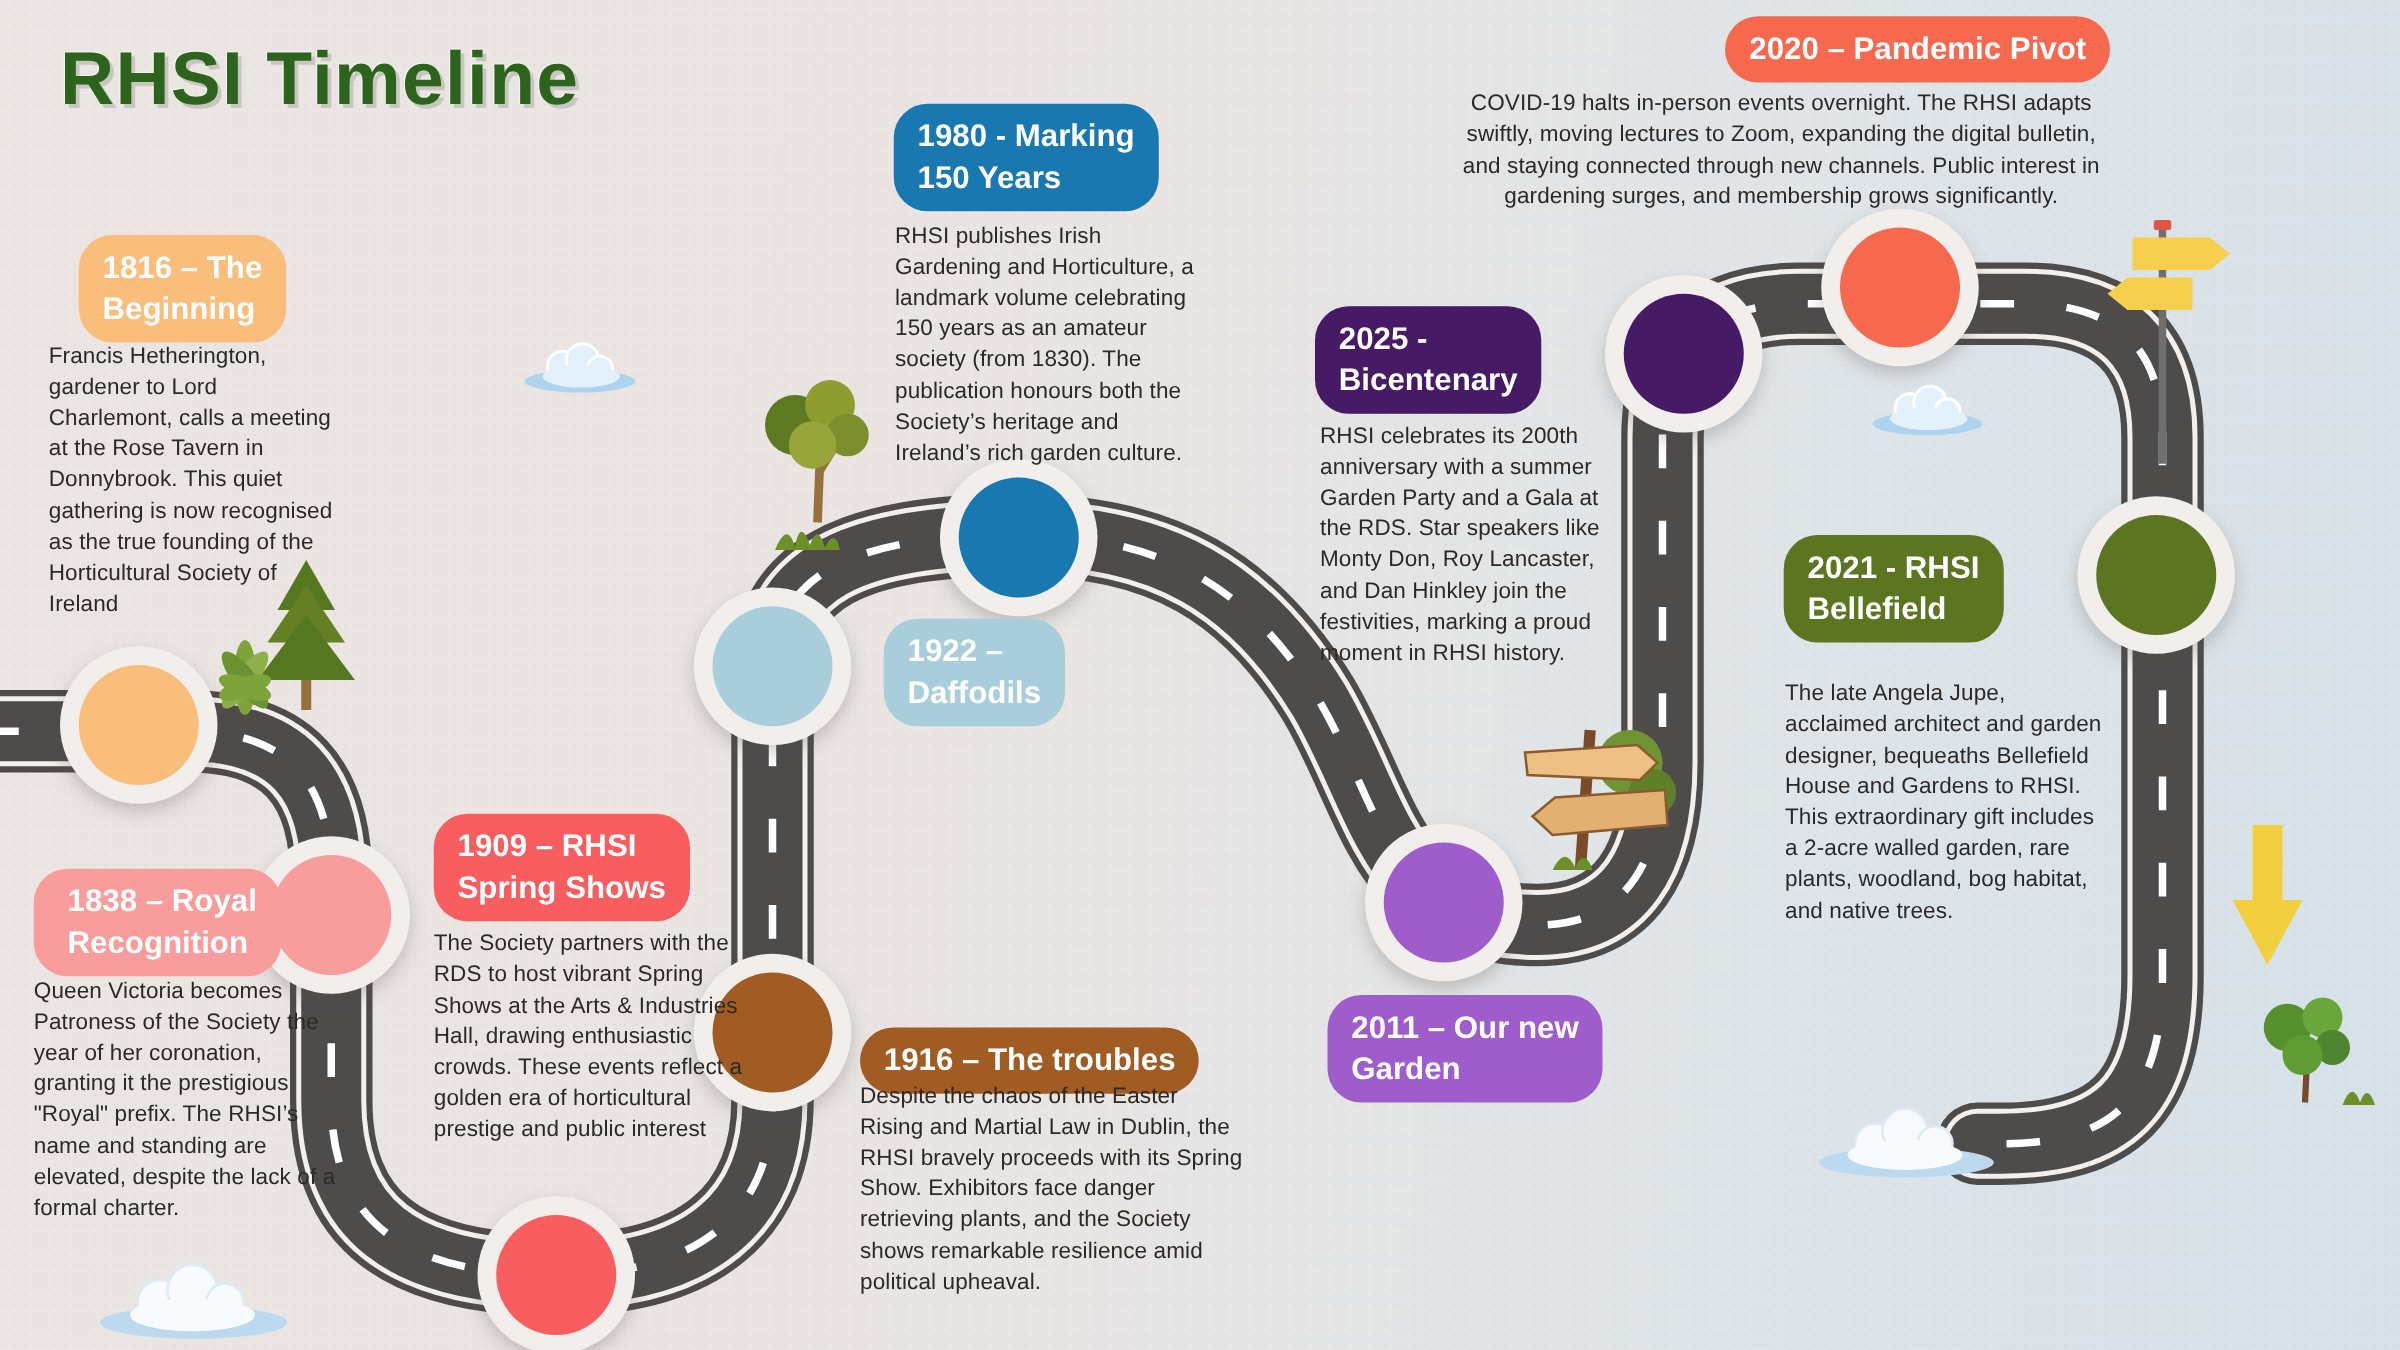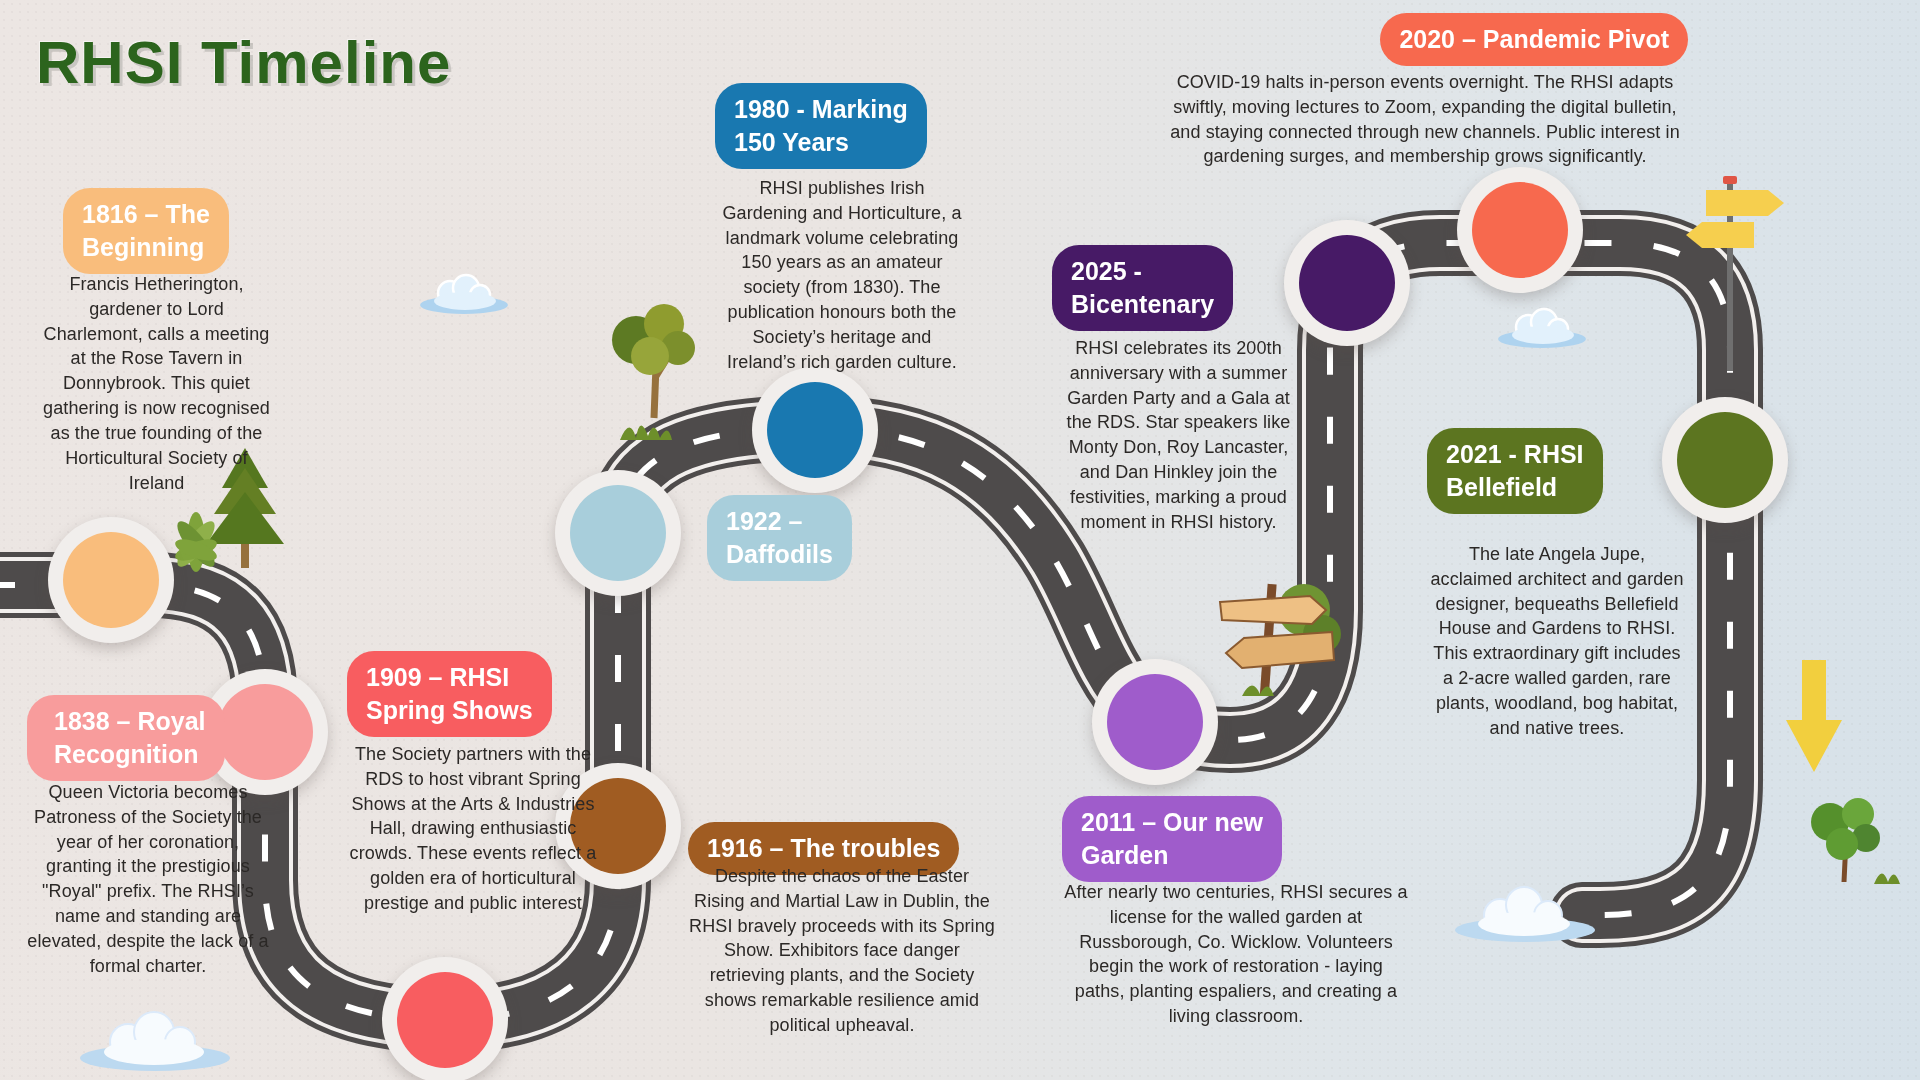--- a/index.html
+++ b/index.html
@@ -25,30 +25,30 @@
     display:flex;align-items:center;justify-content:center;z-index:2;
   }
   .node-core{width:96px;height:96px;border-radius:50%;}
   .badge{
     position:absolute;z-index:3;display:inline-block;
     color:#fff;font-weight:bold;font-size:25px;line-height:1.32;
     white-space:pre-line;padding:10px 19px;border-radius:27px;
   }
   .desc{
     position:absolute;z-index:3;color:#2b2826;
-    font-size:18px;line-height:1.38;letter-spacing:.1px;text-align:center;
+    font-size:18px;line-height:1.38;letter-spacing:.1px;
   }
   .desc.align-right{text-align:center;}
 </style>
 </head>
 <body>
 
 <div id="canvas">
 
-  <div class="page-title" style="color: rgb(44, 100, 29);">RHSI Timeline</div>
+  <div class="page-title" style="color: rgb(44, 100, 29); margin-left: 12px;">RHSI Timeline</div>
 
   <svg class="scene" width="1920" height="1080" viewBox="0 0 1920 1080">
 
     <g>
       <path id="roadPath" d="M -12 585 L 150 585 C 230 585 265 625 265 705 L 265 880
                C 265 975 320 1020 445 1020 C 560 1020 618 970 618 880 L 618 540
                C 618 460 680 428 815 428 C 930 428 1000 470 1055 560
                C 1105 645 1110 740 1230 740 C 1300 740 1330 690 1330 610 L 1330 350
                Q 1330 243 1440 243 L 1620 243 Q 1730 243 1730 350 L 1730 780
                C 1730 880 1690 915 1600 915 L 1582 915" fill="none" stroke="#4e4b4b" stroke-width="66" stroke-linecap="round"></path>
@@ -205,18 +205,17 @@
 Bicentenary</div>
   <div class="badge" style="right: 232px; top: 13px; background-color: rgb(247, 105, 78);">2020 – Pandemic Pivot</div>
   <div class="badge" style="left: 1427px; top: 428px; background-color: rgb(92, 117, 32);">2021 - RHSI
 Bellefield</div>
 
   <div class="desc" style="left:27px;top:780px;width:242px">Queen Victoria becomes Patroness of the Society the year of her coronation, granting it the prestigious "Royal" prefix. The RHSI’s name and standing are elevated, despite the lack of a formal charter.</div>
   <div class="desc" style="left:39px;top:272px;width:235px">Francis Hetherington, gardener to Lord Charlemont, calls a meeting at the Rose Tavern in Donnybrook. This quiet gathering is now recognised as the true founding of the Horticultural Society of Ireland</div>
   <div class="desc" style="left:347px;top:742px;width:252px">The Society partners with the RDS to host vibrant Spring Shows at the Arts &amp; Industries Hall, drawing enthusiastic crowds. These events reflect a golden era of horticultural prestige and public interest</div>
   <div class="desc" style="left:688px;top:864px;width:308px">Despite the chaos of the Easter Rising and Martial Law in Dublin, the RHSI bravely proceeds with its Spring Show. Exhibitors face danger retrieving plants, and the Society shows remarkable resilience amid political upheaval.</div>
   <div class="desc" style="left:716px;top:176px;width:252px">RHSI publishes Irish Gardening and Horticulture, a landmark volume celebrating 150 years as an amateur society (from 1830). The publication honours both the Society’s heritage and Ireland’s rich garden culture.</div>
-  <div class="desc" style="left:1062px;top:880px;width:348px">After nearly two centuries, RHSI secures a license for the walled garden at Russborough, Co. Wicklow. Volunteers begin the work of restoration - laying paths, planting espaliers, and creating a living classroom.</div>
   <div class="desc" style="left:1056px;top:336px;width:245px">RHSI celebrates its 200th anniversary with a summer Garden Party and a Gala at the RDS. Star speakers like Monty Don, Roy Lancaster, and Dan Hinkley join the festivities, marking a proud moment in RHSI history.</div>
   <div class="desc align-right" style="right:230px;top:70px;width:530px">COVID-19 halts in-person events overnight. The RHSI adapts swiftly, moving lectures to Zoom, expanding the digital bulletin, and staying connected through new channels. Public interest in gardening surges, and membership grows significantly.</div>
   <div class="desc" style="left:1428px;top:542px;width:258px">The late Angela Jupe, acclaimed architect and garden designer, bequeaths Bellefield House and Gardens to RHSI. This extraordinary gift includes a 2-acre walled garden, rare plants, woodland, bog habitat, and native trees.</div>
 
 </div>
 
 </body></html>

